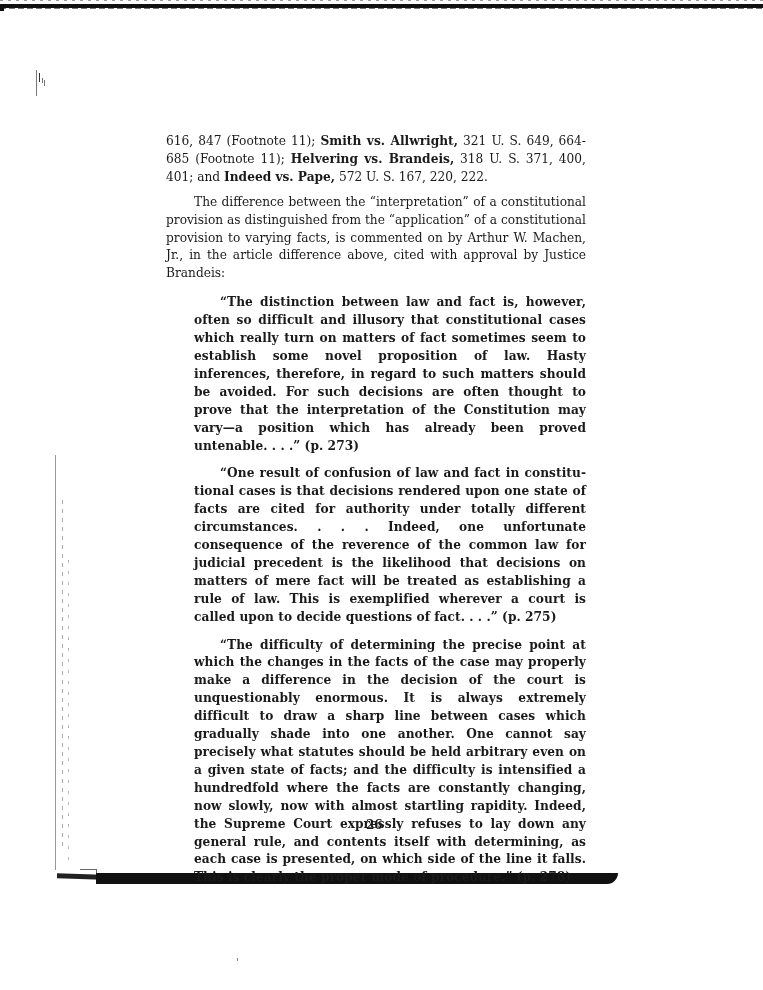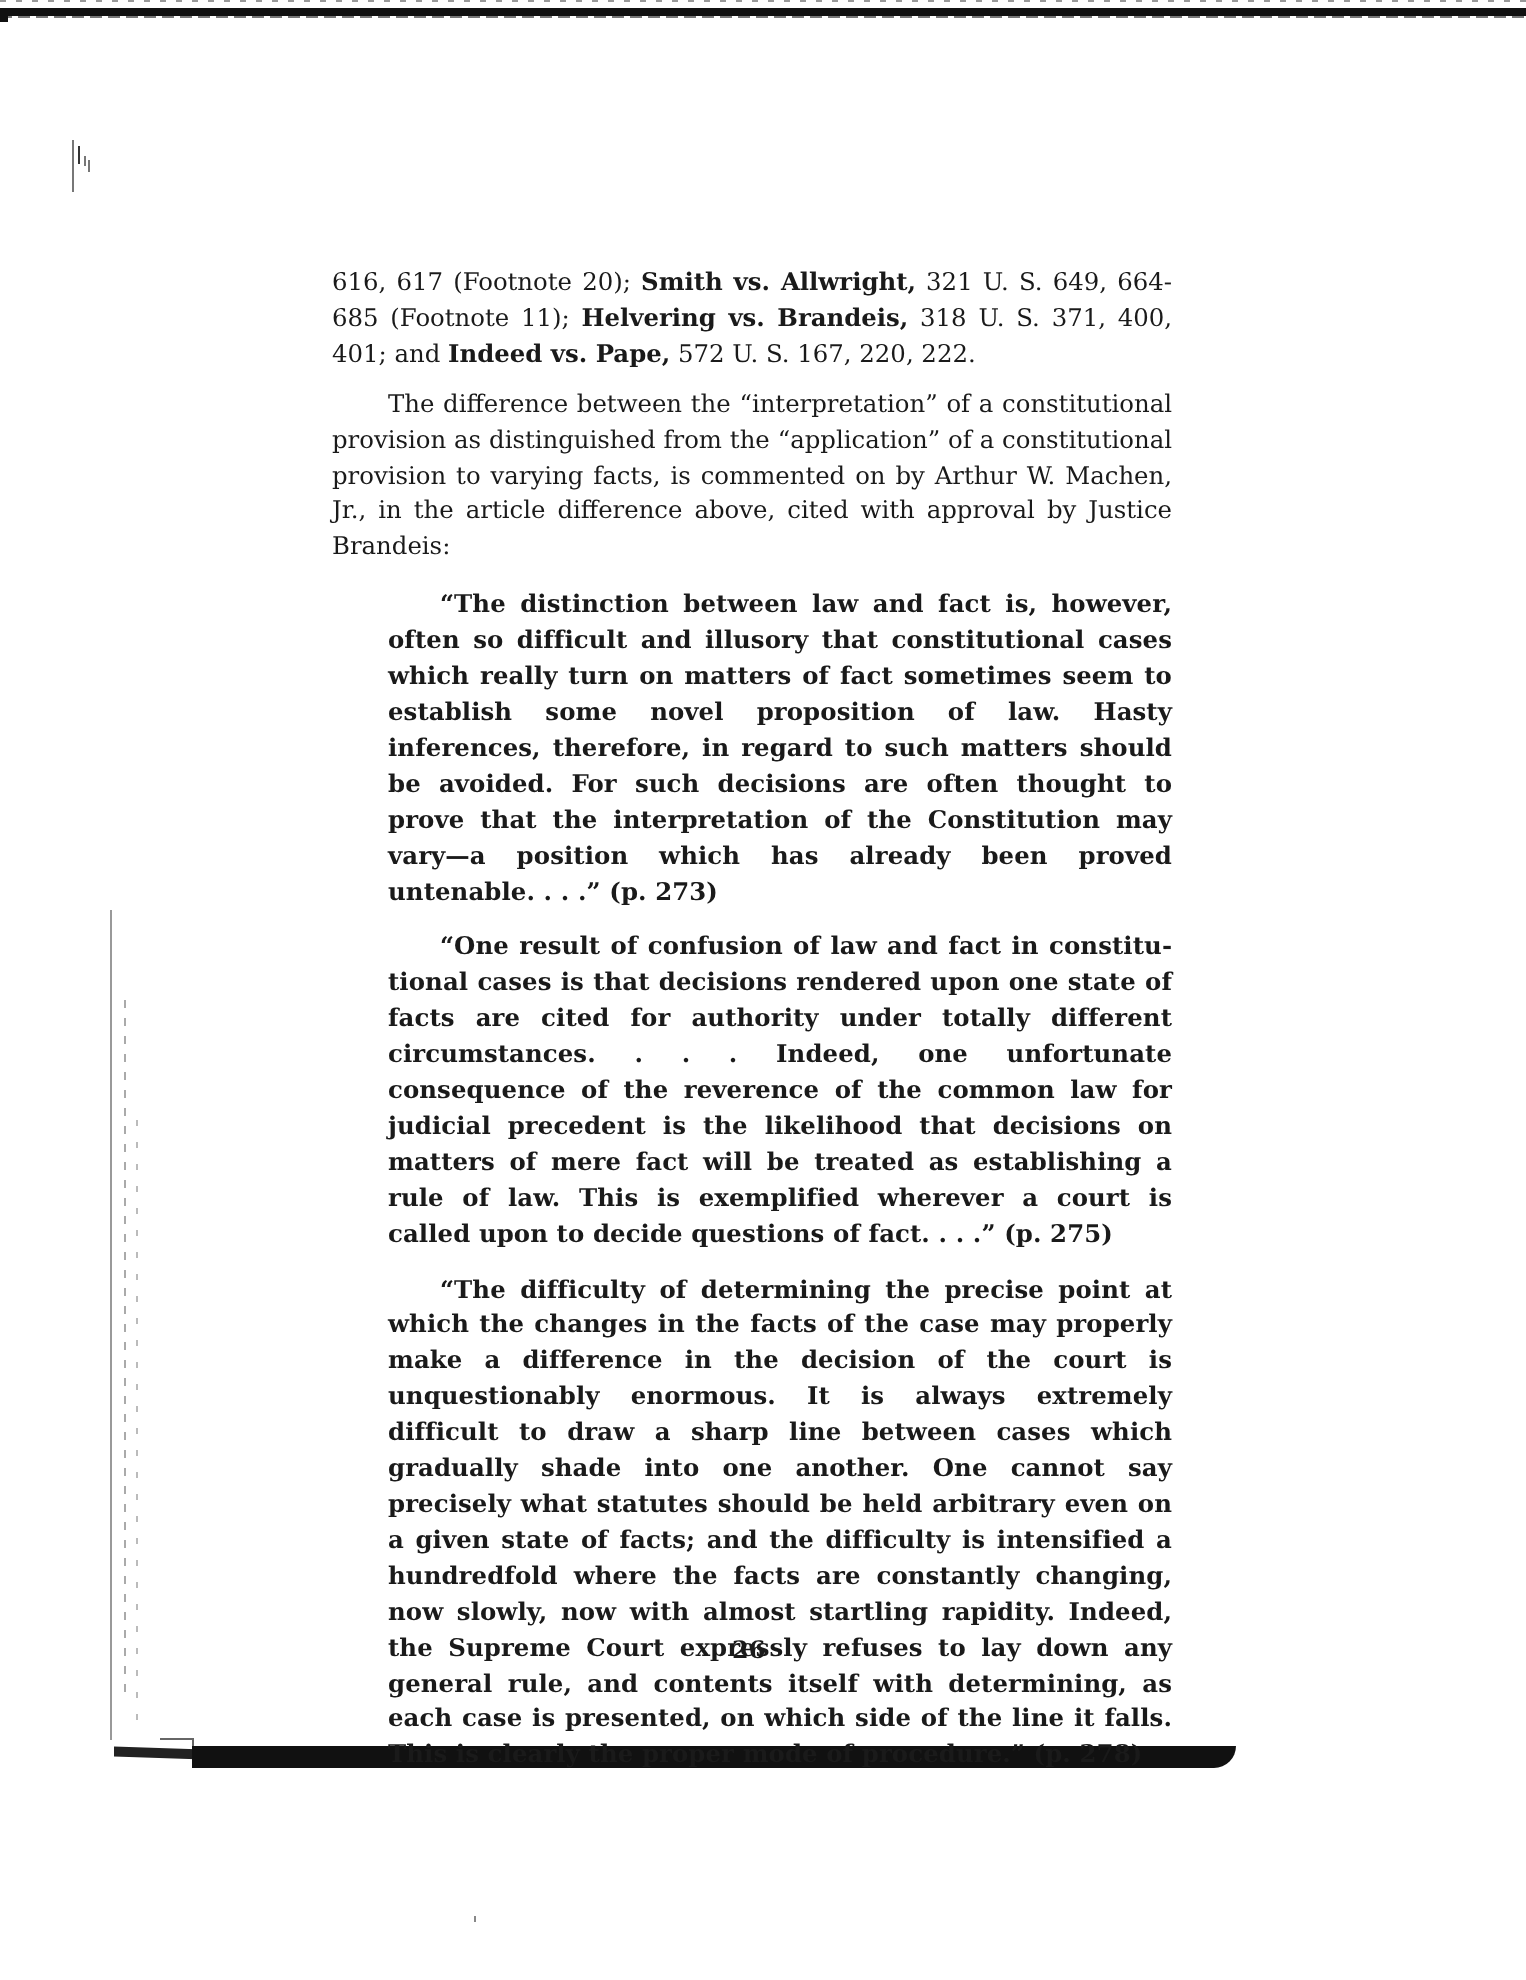--- a/index.html
+++ b/index.html
@@ -83,21 +83,21 @@
 <div class="left-edge"></div>
 <div class="left-edge2"></div>
 <div class="left-edge3"></div>
 <div class="bottom-notch"></div>
 <div class="bottom-bar-left"></div>
 <div class="bottom-bar"></div>
 <div class="speck"></div>
 
 <div class="page">
   <p class="cites">
-    <span>616, 617 (Footnote 20); </span><b>Smith vs. Allwright,</b><span> 321 U. S. 649, 664-685 (Footnote 11); </span><b>Helvering vs. Brandeis,</b><span> 318 U. S. 371, 400, 401; and </span><b>Indeed vs. Pape,</b><span> 572 U. S. 167, 220, 222.</span>
+    <span>616, 847 (Footnote 11); </span><b>Smith vs. Allwright,</b><span> 321 U. S. 649, 664-685 (Footnote 11); </span><b>Helvering vs. Brandeis,</b><span> 318 U. S. 371, 400, 401; and </span><b>Indeed vs. Pape,</b><span> 572 U. S. 167, 220, 222.</span>
   </p>
 
   <p class="para">The difference between the “interpretation” of a constitutional provision as distinguished from the “application” of a constitutional provision to varying facts, is commented on by Arthur W. Machen, Jr., in the article difference above, cited with approval by Justice Brandeis:</p>
 
   <p class="quote">“The distinction between law and fact is, however, often so difficult and illusory that constitutional cases which really turn on matters of fact sometimes seem to establish some novel proposition of law. Hasty inferences, therefore, in regard to such matters should be avoided. For such de­cisions are often thought to prove that the interpretation of the Constitution may vary—a position which has already been proved untenable. . . .” (p. 273)</p>
   <p class="quote">“One result of confusion of law and fact in constitu­tional cases is that decisions rendered upon one state of facts are cited for authority under totally different circumstances. . . . Indeed, one unfortunate consequence of the reverence of the common law for judicial precedent is the likelihood that decisions on matters of mere fact will be treated as establishing a rule of law. This is exemplified wherever a court is called upon to decide questions of fact. . . .” (p. 275)</p>
   <p class="quote">“The difficulty of determining the precise point at which the changes in the facts of the case may properly make a difference in the decision of the court is unquestionably enormous. It is always extremely difficult to draw a sharp line between cases which gradually shade into one another. One cannot say precisely what statutes should be held arbi­trary even on a given state of facts; and the difficulty is intensified a hundredfold where the facts are constantly changing, now slowly, now with almost startling rapidity. Indeed, the Supreme Court expressly refuses to lay down any general rule, and contents itself with determining, as each case is presented, on which side of the line it falls. This is clearly the proper mode of procedure.” (p. 278)</p>
 </div>
 
 <div class="page-number">26</div>

